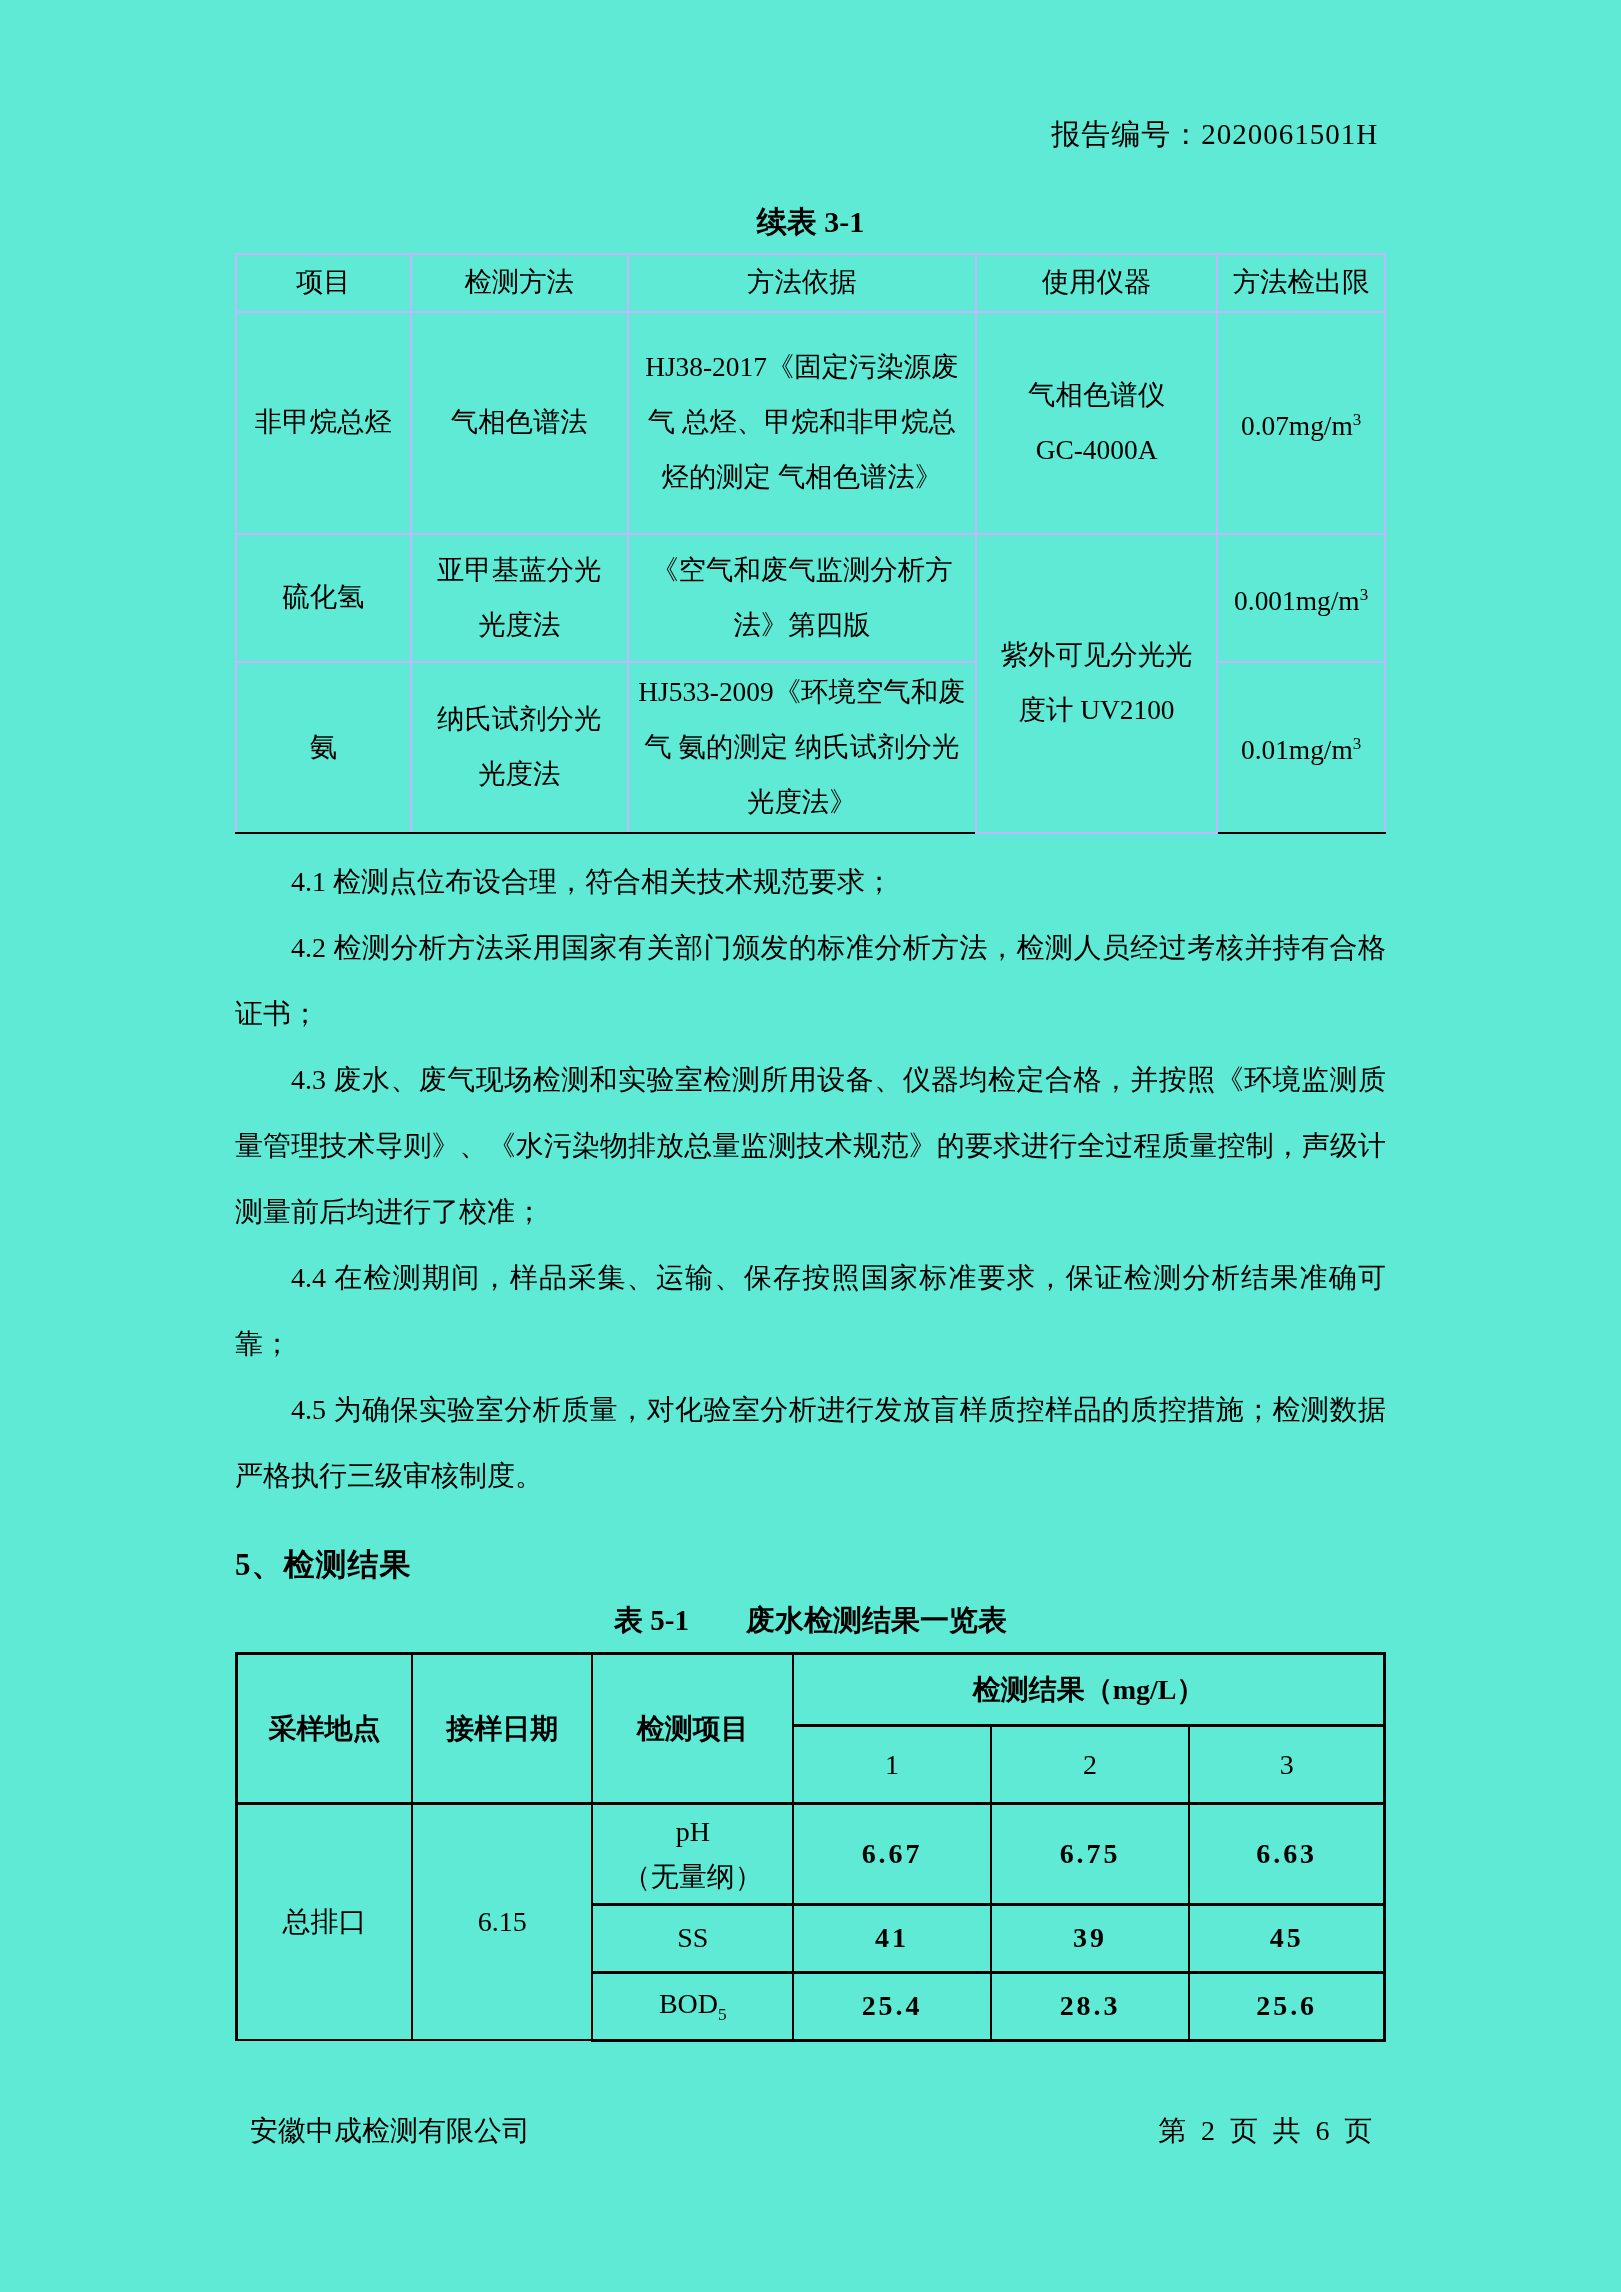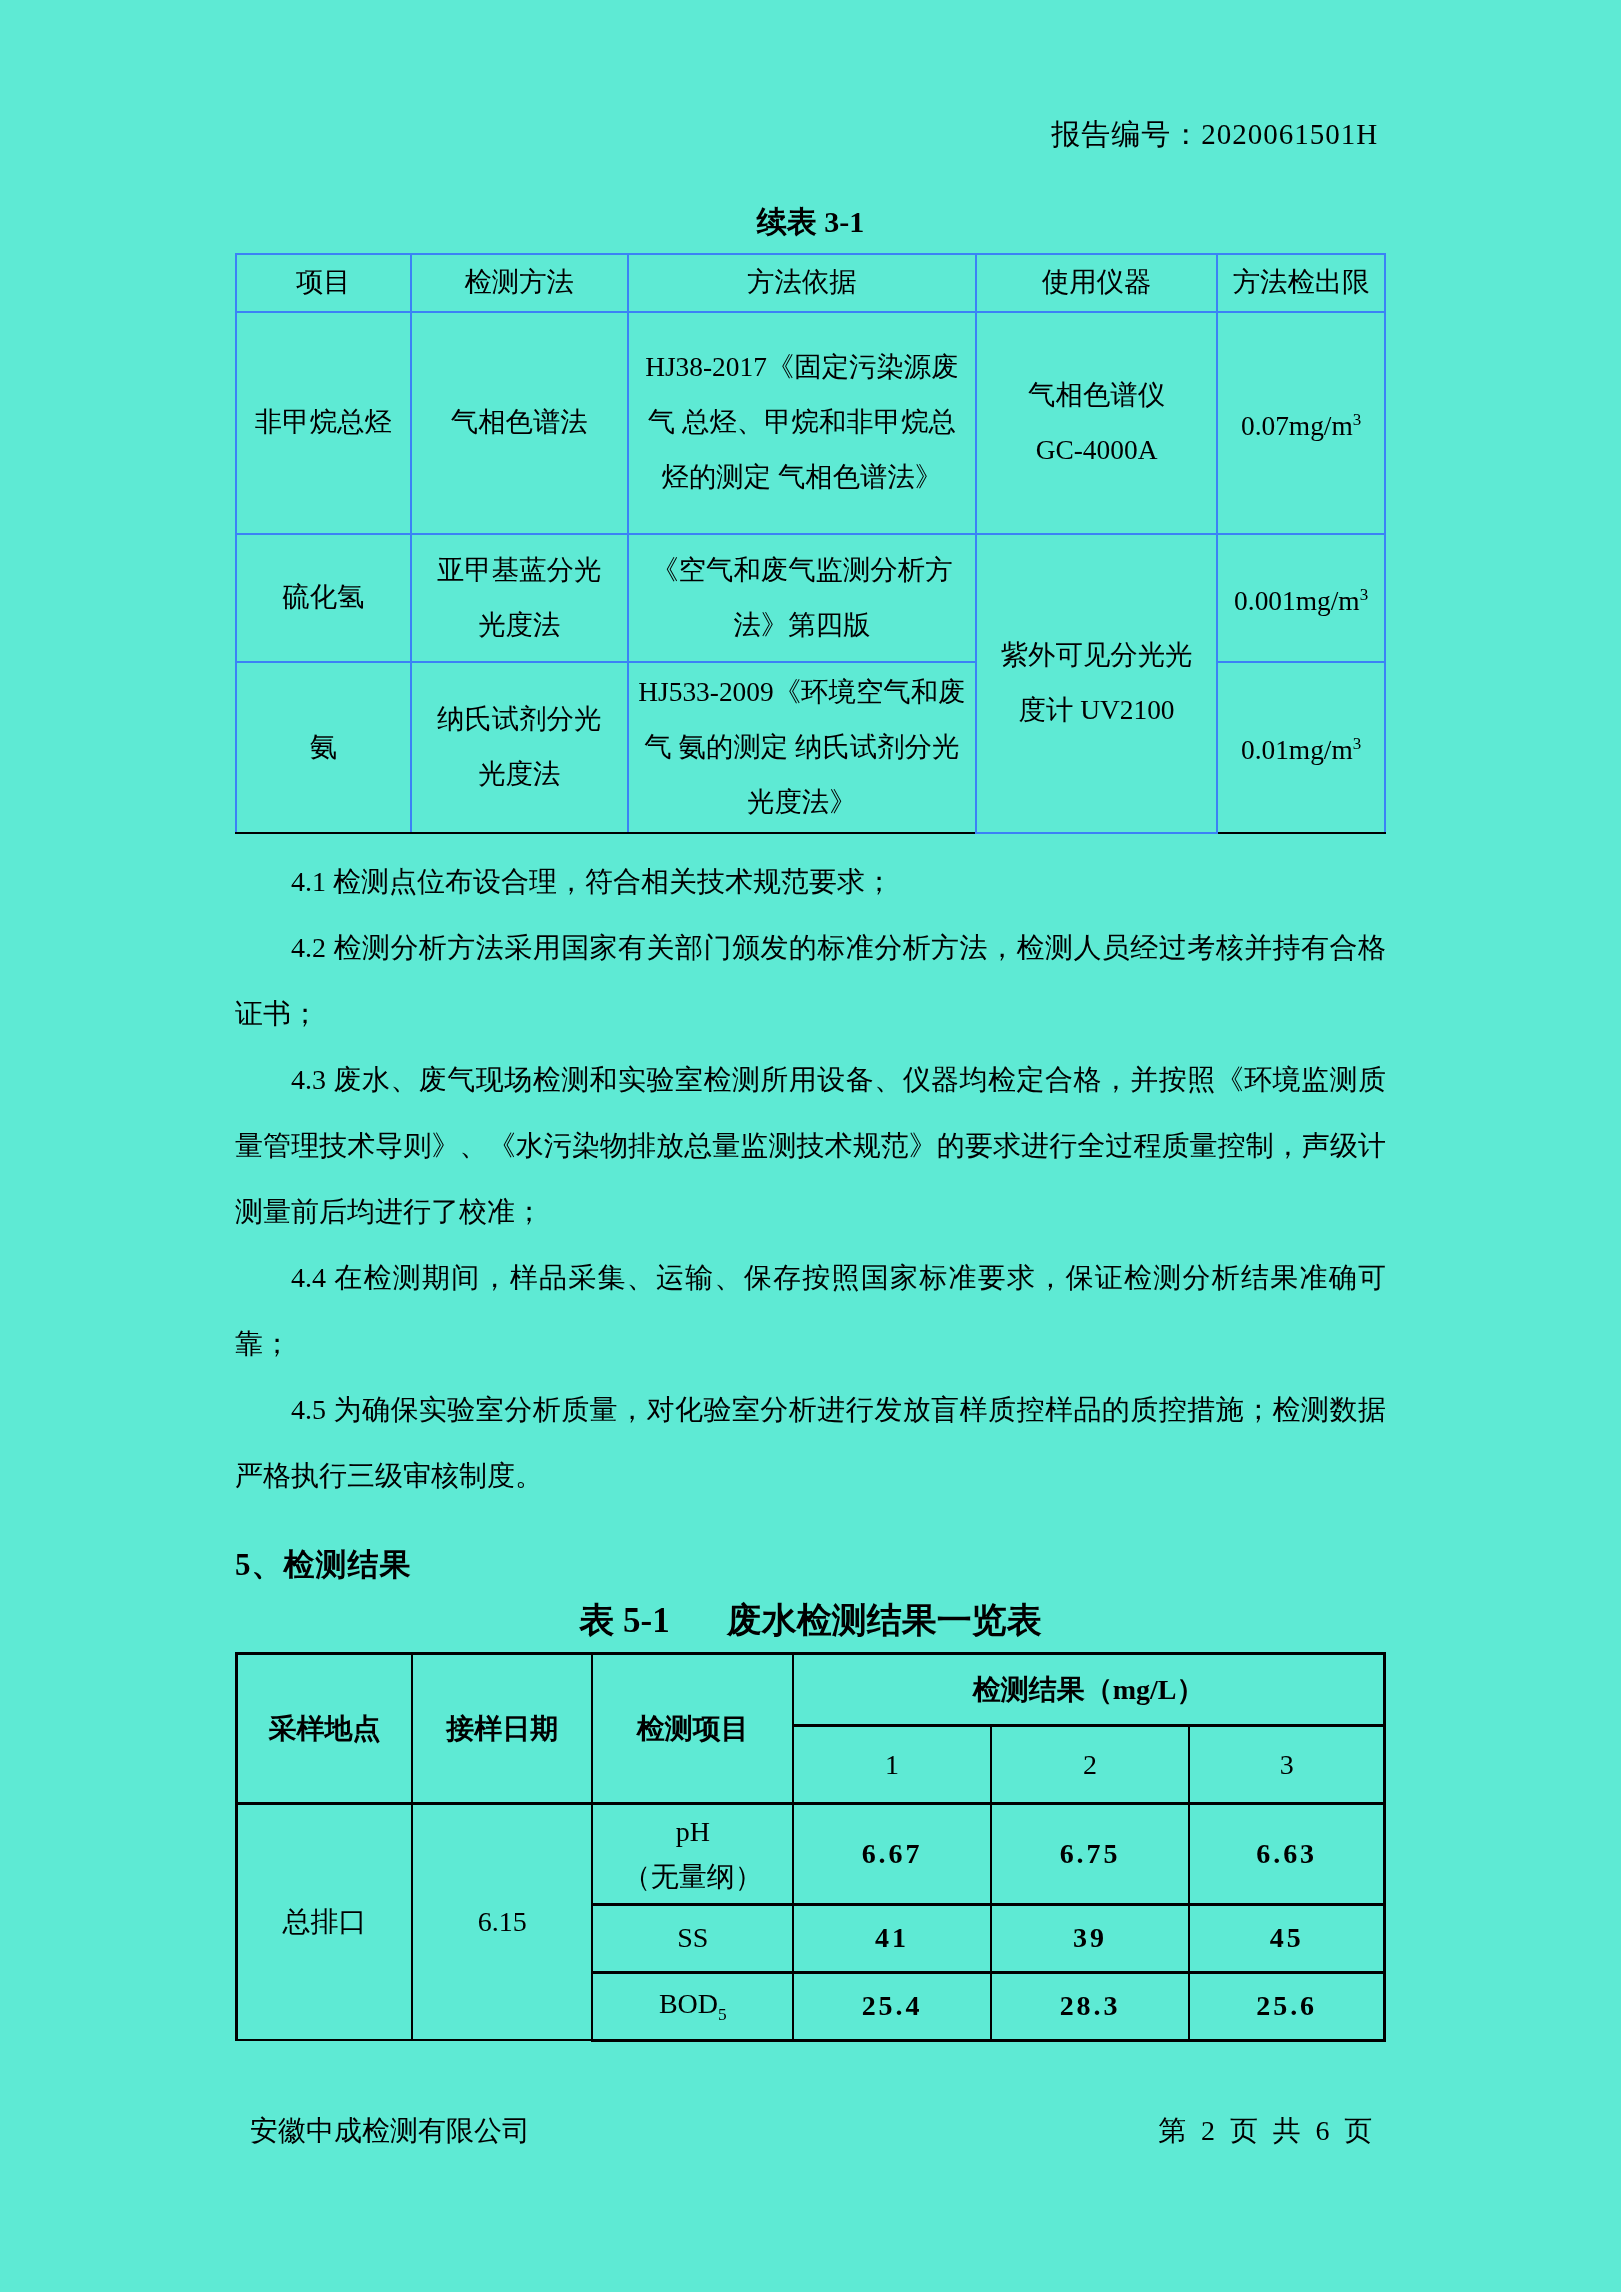--- a/index.html
+++ b/index.html
@@ -22,28 +22,28 @@
     letter-spacing:1px;
   }
 
   .t-title {
     text-align:center;
     font-size:30px;
     font-weight:bold;
     margin-top:49px;
     line-height:39px;
   }
-  .t51-title { margin-top:13.7px; font-size:35px; }
+  .t51-title { margin-top:13.7px; font-size:29px; }
   .t51-title .gap { margin-right:57px; }
 
   table { border-collapse:collapse; width:1151px; table-layout:fixed; margin-top:11.8px; }
   td, th { text-align:center; vertical-align:middle; padding:2px 5.9px; font-weight:normal; }
 
   
-  .t31 td, .t31 th { border:2px solid #3b82f6; font-size:27.4px; line-height:55px; }
+  .t31 td, .t31 th { border:2px solid #c4b5fd; font-size:27.4px; line-height:55px; }
   .t31 tr.hdr th { height:52px; line-height:29px; }
   .t31 tr.r1 td { height:216px; }
   .t31 tr.r2 td { height:122px; }
   .t31 tr.r3 td { height:163px; }
   .t31 { border-top:2px solid #000; }
   .t31 tr.r3 td { border-bottom:2.9px solid #000; }
   .pre { white-space:pre-line; }
 
   
   .sec-h {

